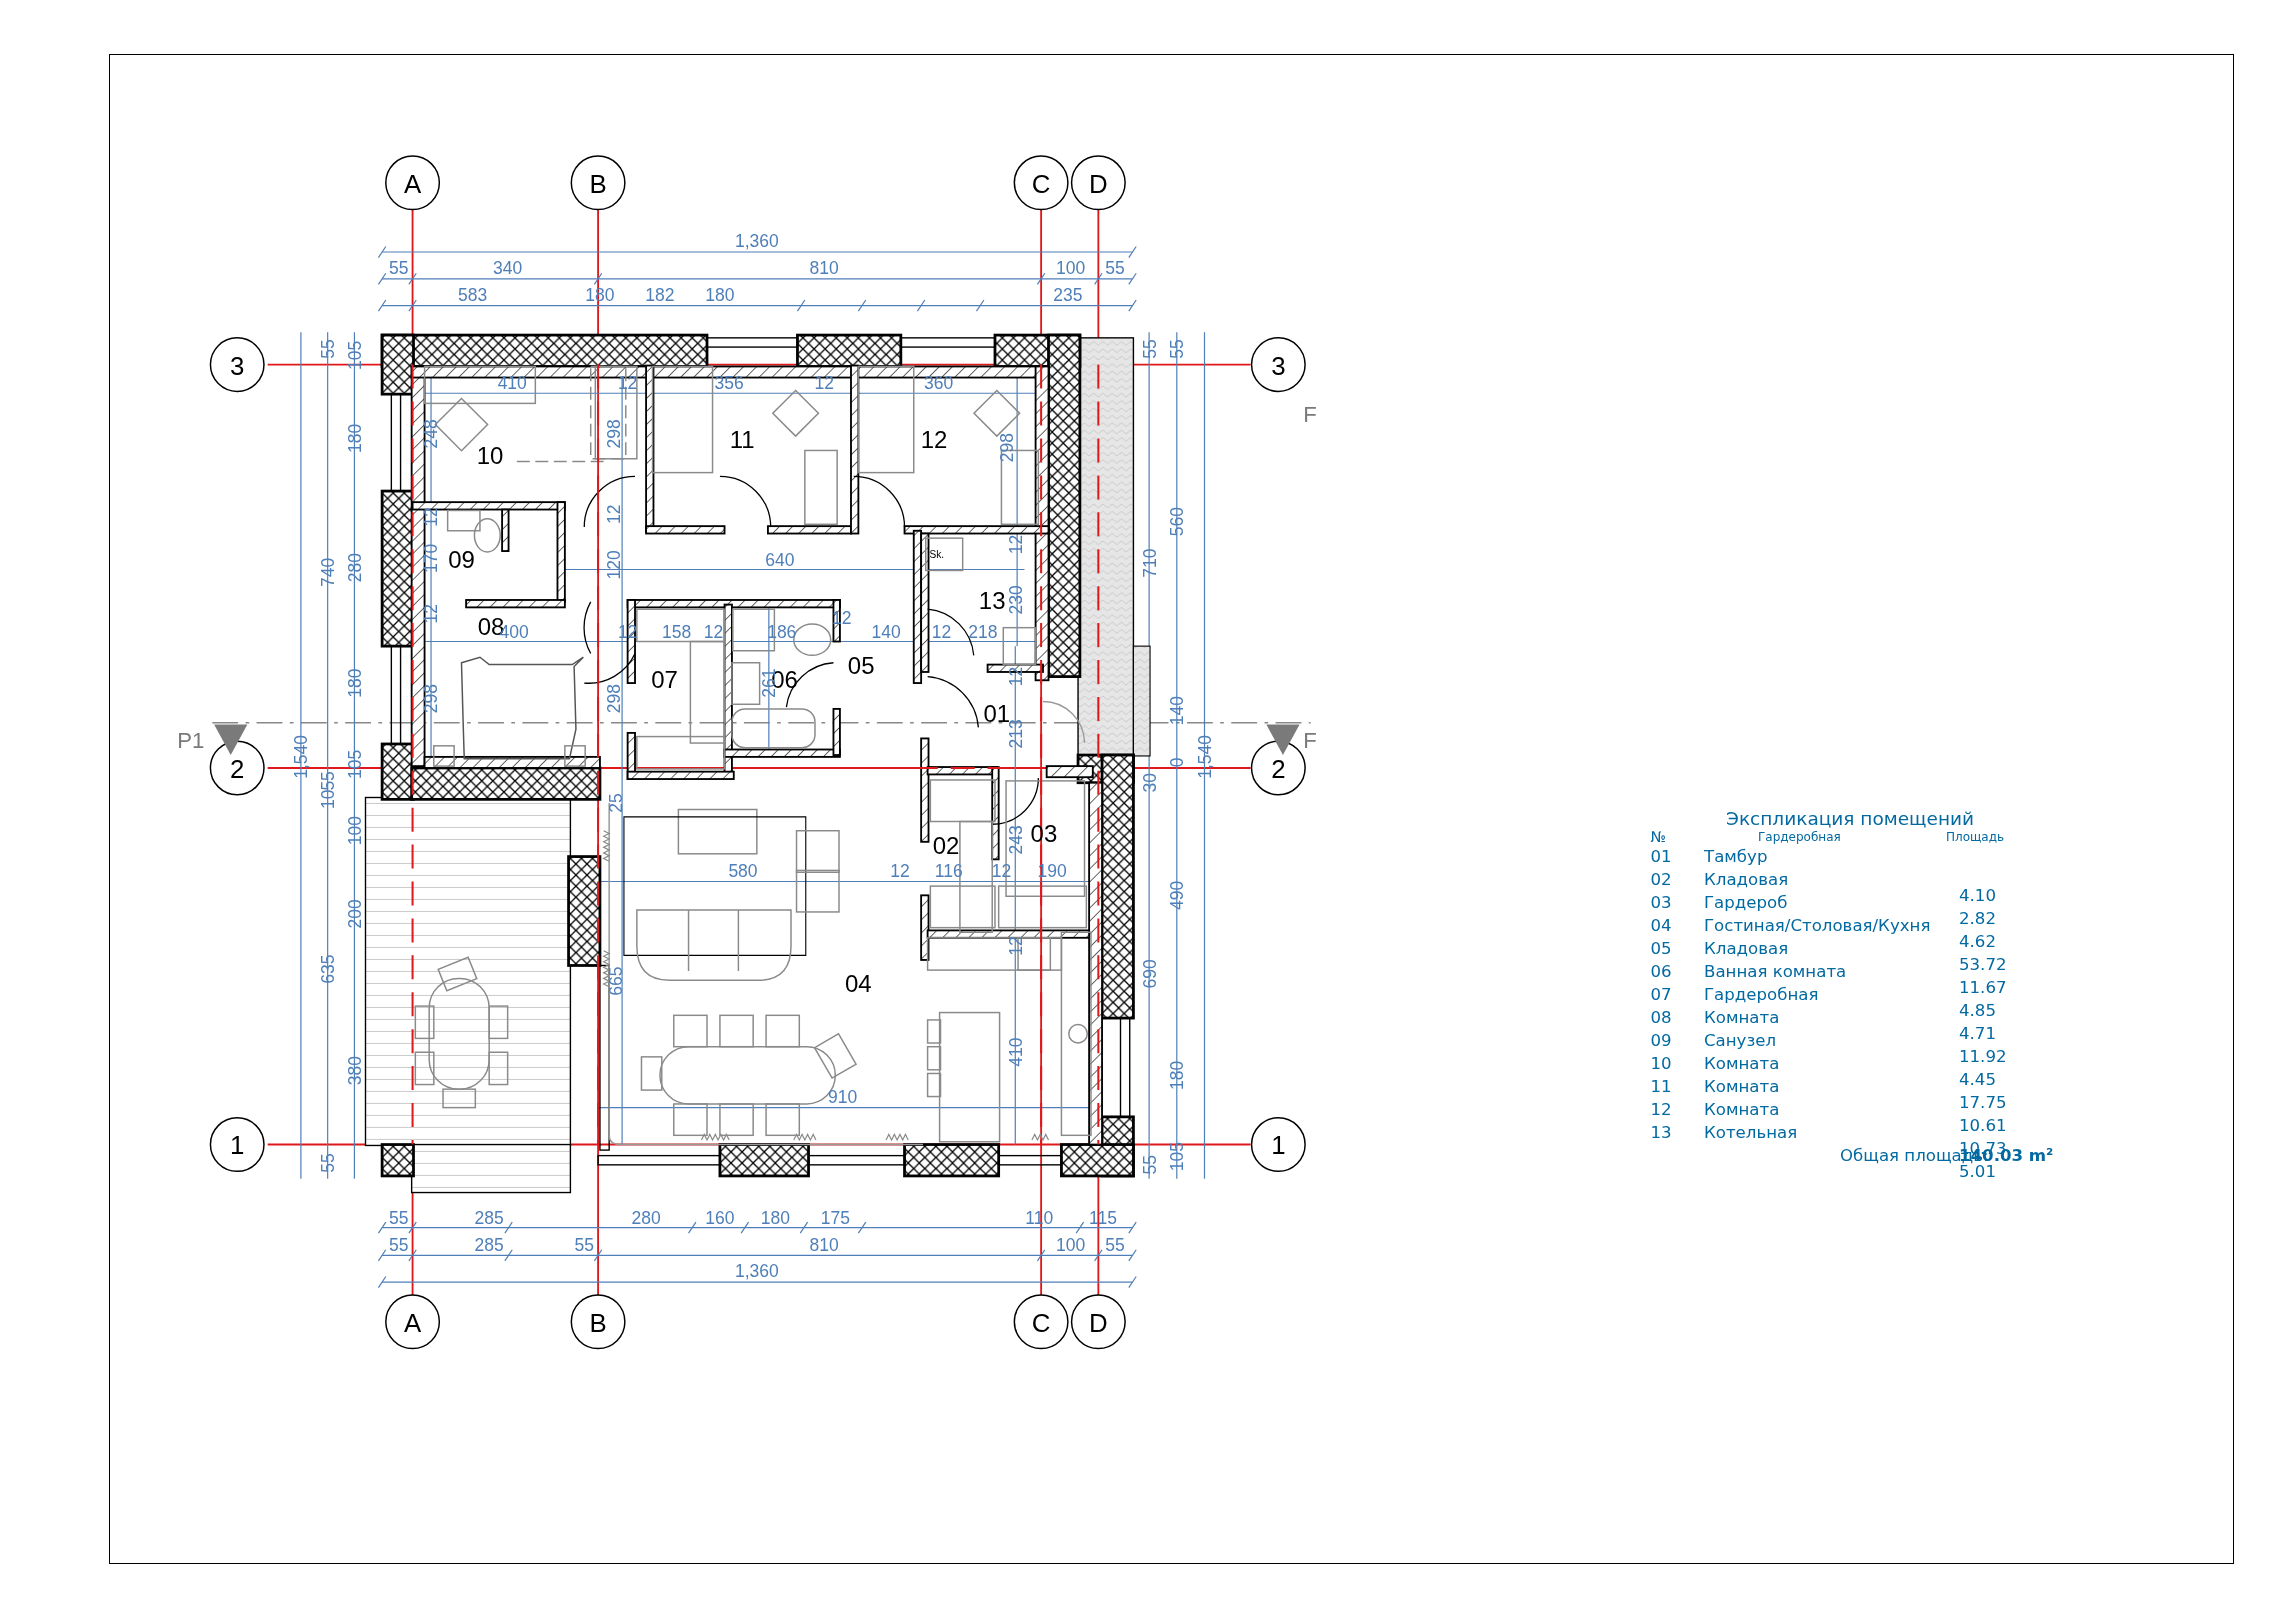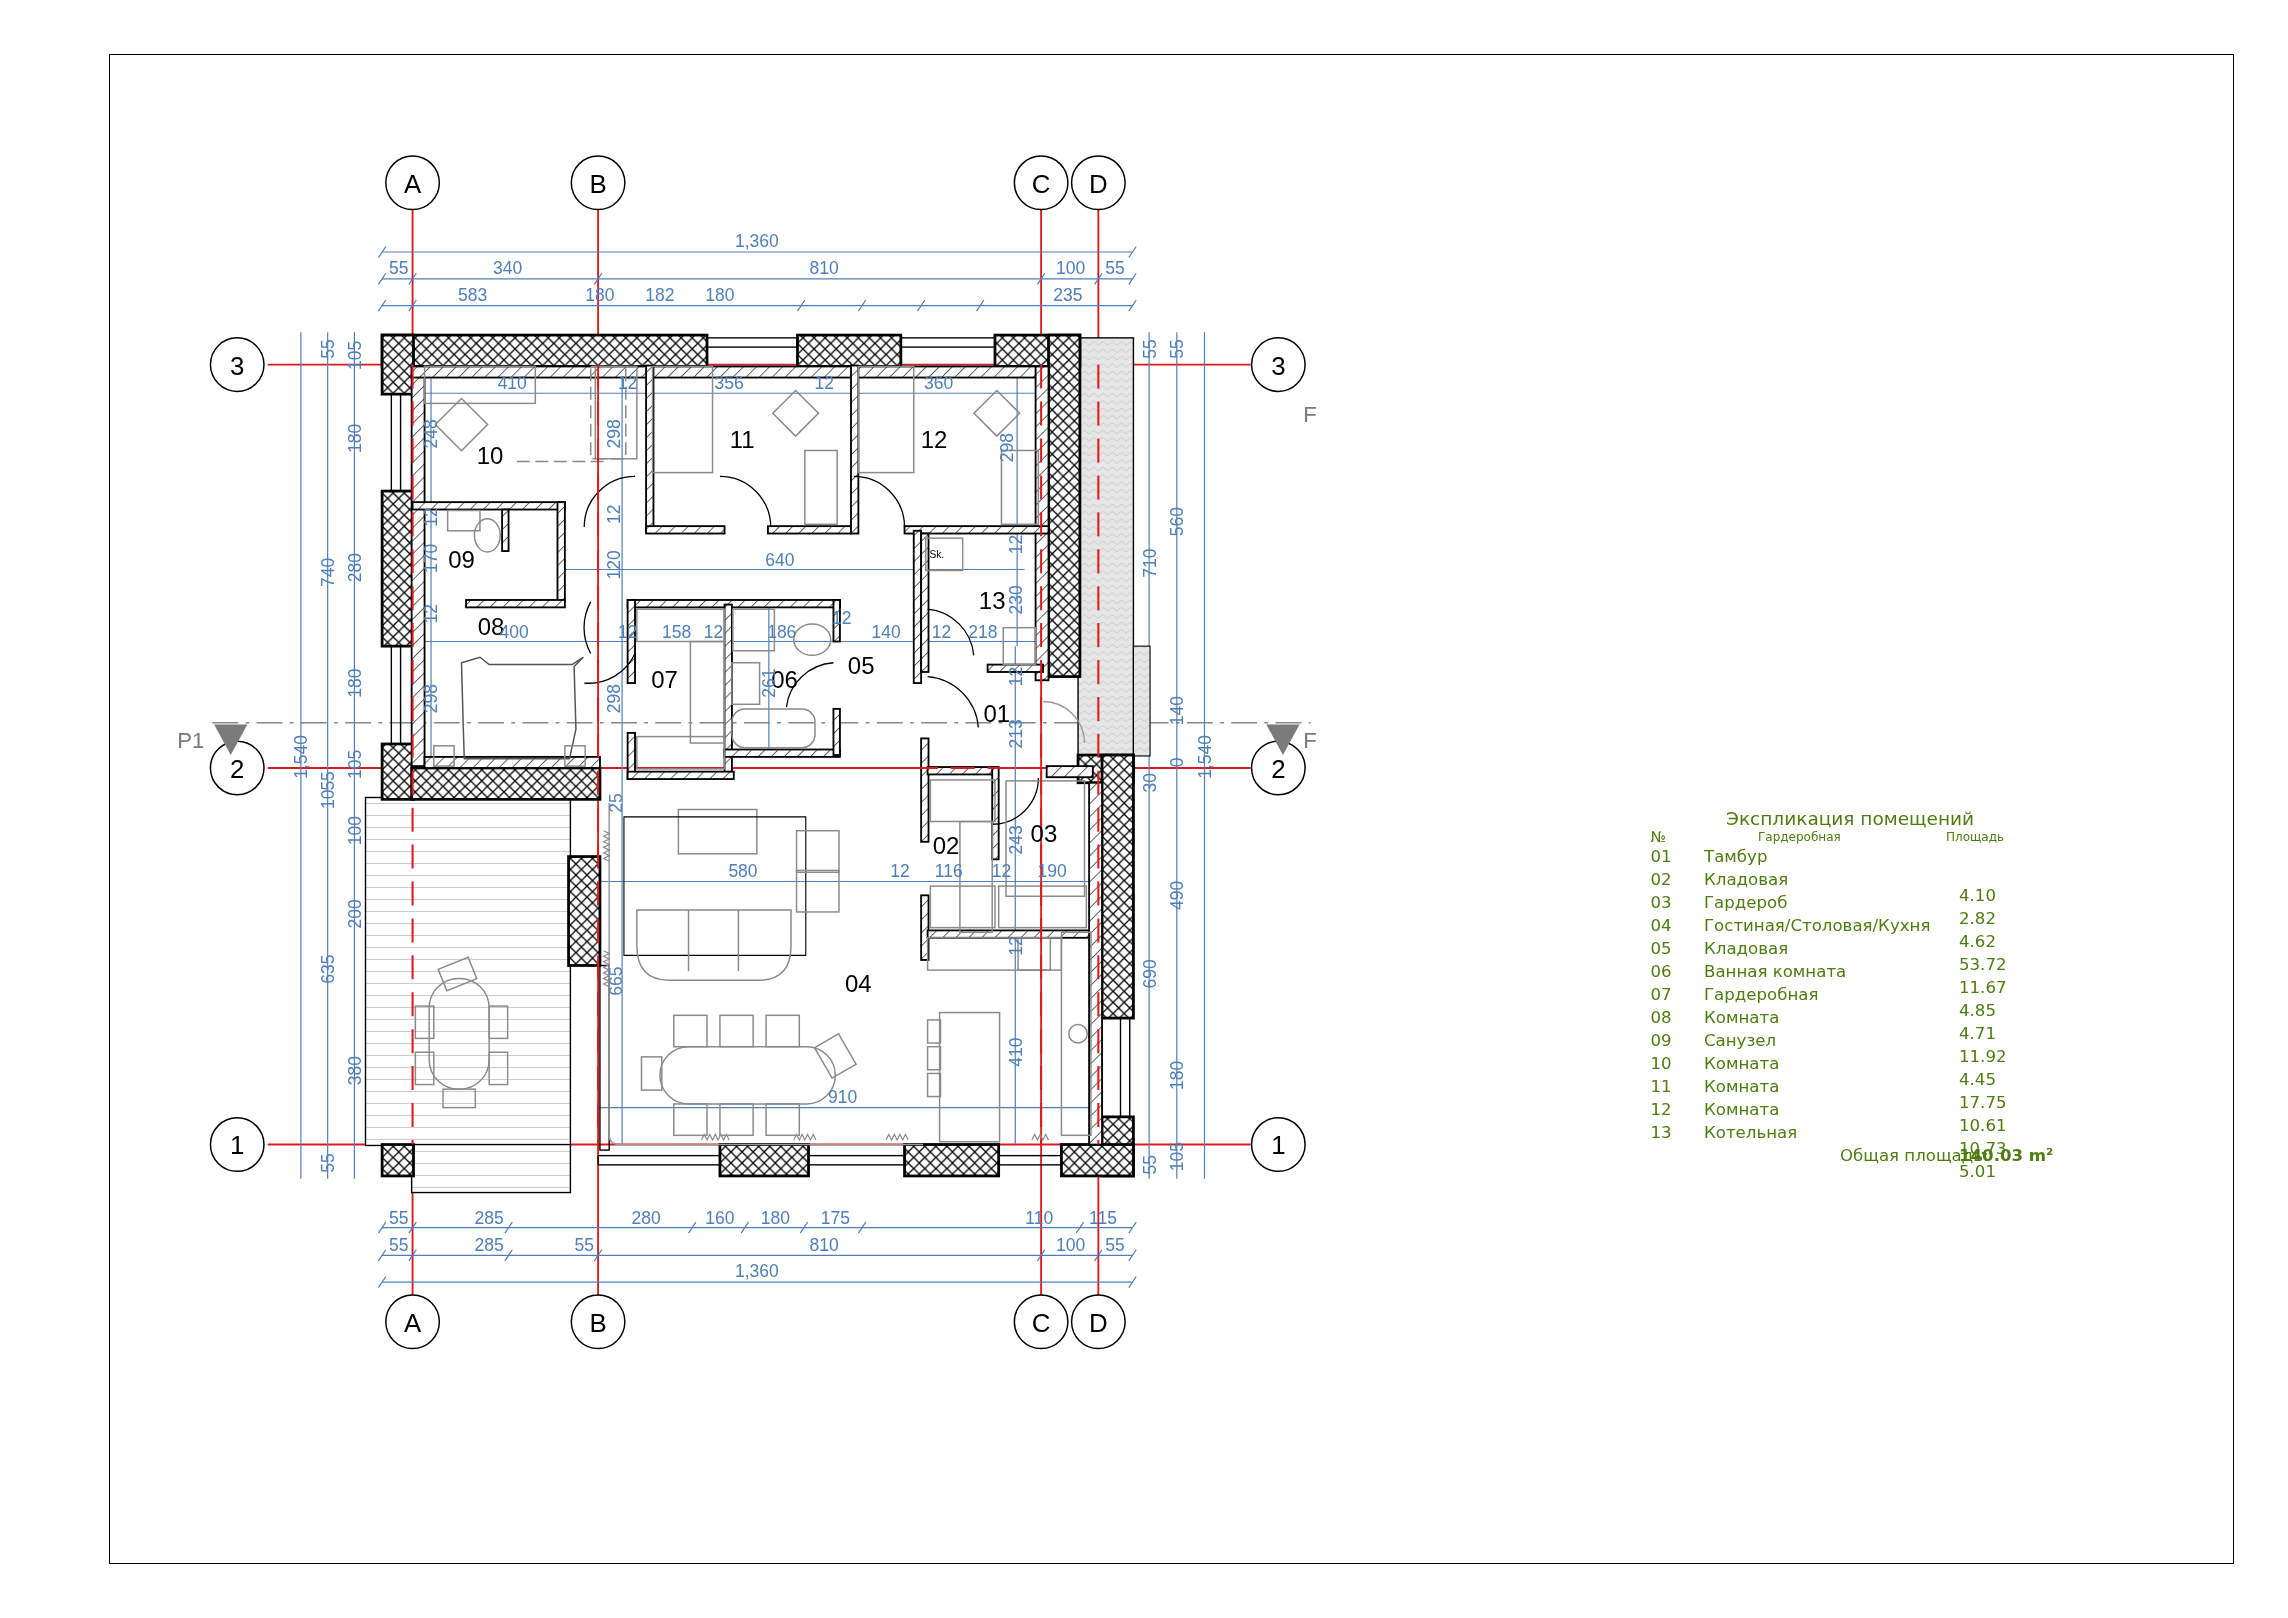--- a/index.html
+++ b/index.html
@@ -3,21 +3,21 @@
 <meta charset="utf-8">
 <style>
   html, body { margin: 0; padding: 0; background: #ffffff; }
   body { width: 2289px; height: 1619px; position: relative; overflow: hidden; font-family: "Liberation Sans", sans-serif; }
   #sheet-frame { position: absolute; left: 109px; top: 54px; width: 2125px; height: 1510px; border: 1.8px solid #000; box-sizing: border-box; }
   #plan { position: absolute; left: 0; top: 0; }
   .dim { fill: #4f7fb8; font-family: "Liberation Sans", sans-serif; font-size: 19px; }
   .grid-label { font-family: "Liberation Sans", sans-serif; font-size: 28px; fill: #000; }
   .room-label { font-family: "Liberation Sans", sans-serif; font-size: 26px; fill: #000; }
   .sec-label { font-family: "Liberation Sans", sans-serif; font-size: 24px; fill: #7a7a7a; }
-  #legend { position: absolute; left: 1643px; top: 808px; width: 425px; font-family: "DejaVu Sans", sans-serif; color: #4d7c0f; }
+  #legend { position: absolute; left: 1643px; top: 808px; width: 425px; font-family: "DejaVu Sans", sans-serif; color: #0369a1; }
   #legend .title { font-size: 18.5px; text-align: left; padding-left: 83px; height: 22px; line-height: 22px; }
   #legend .hdr { position: relative; height: 14.8px; font-size: 12px; }
   #legend .hdr span { position: absolute; top: 0; }
   #legend .row { position: relative; height: 23px; font-size: 16.6px; line-height: 23px; }
   #legend .row span { position: absolute; top: 0; }
   #legend .c-no { left: 7.4px; }
   #legend .c-name { left: 61px; }
   #legend .c-area { left: 316px; margin-top: 39px; }
   #legend .total { position: relative; height: 24px; font-size: 16.6px; line-height: 24px; }
   #legend .total .lbl { position: absolute; left: 163px; font-weight: normal; margin-left: 34px; }

